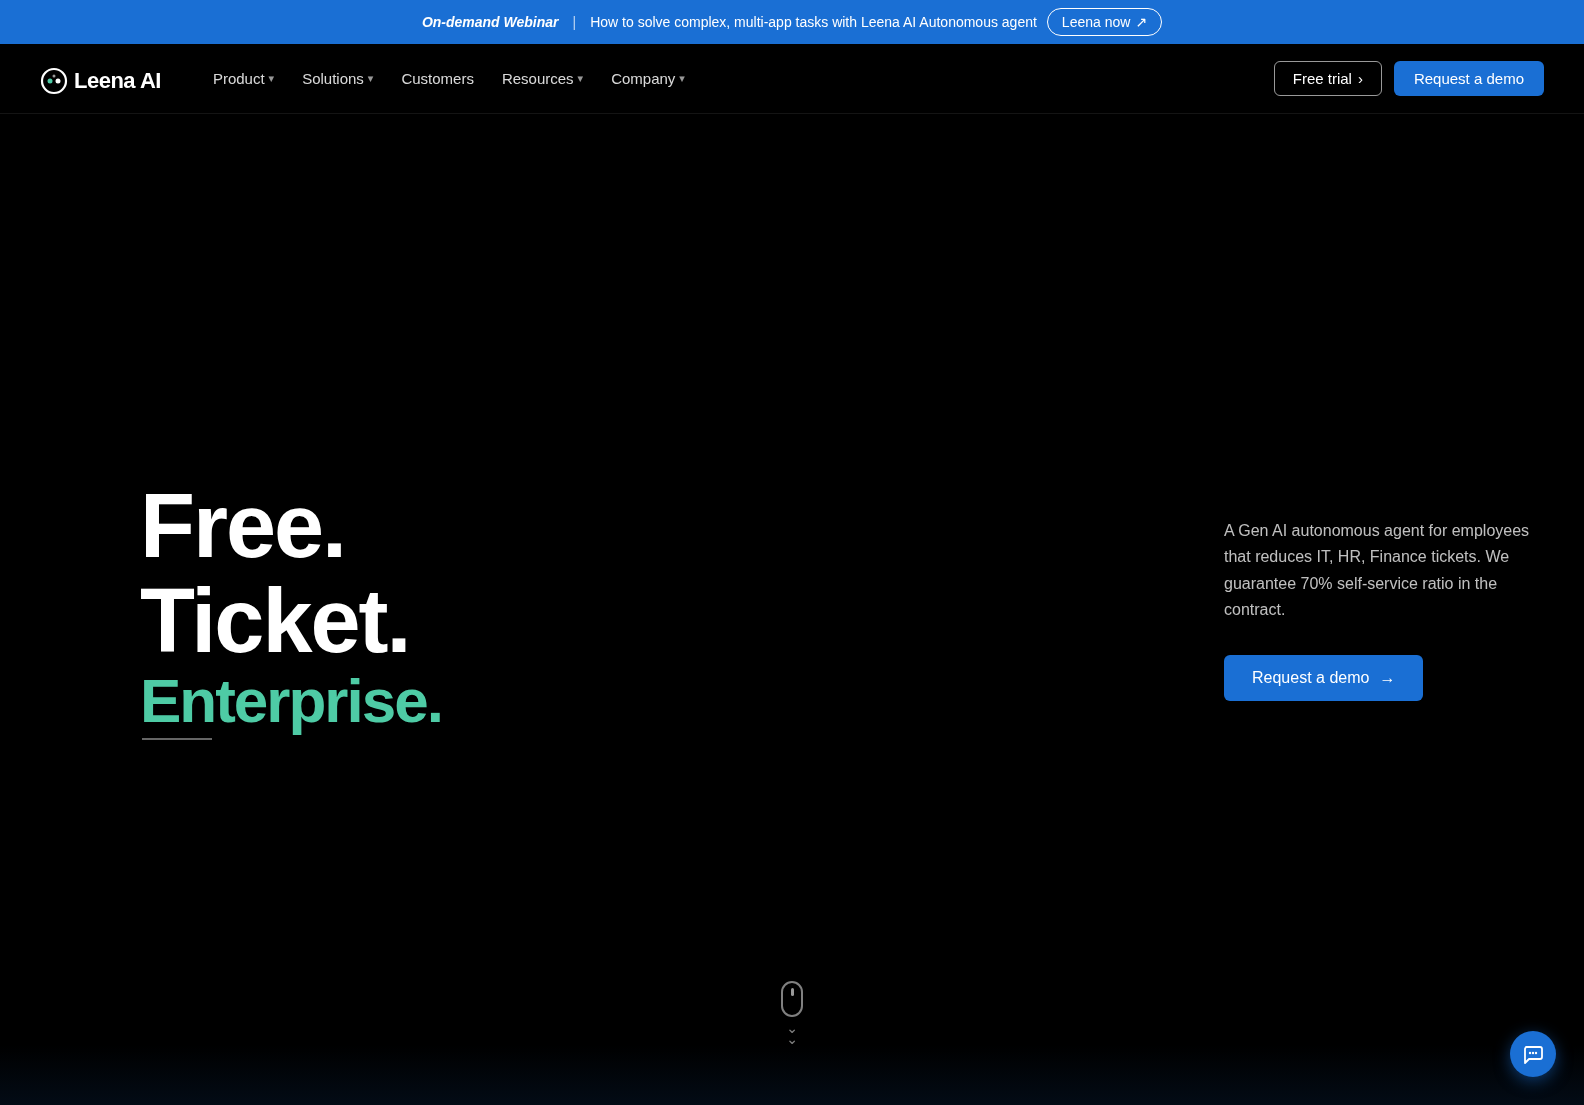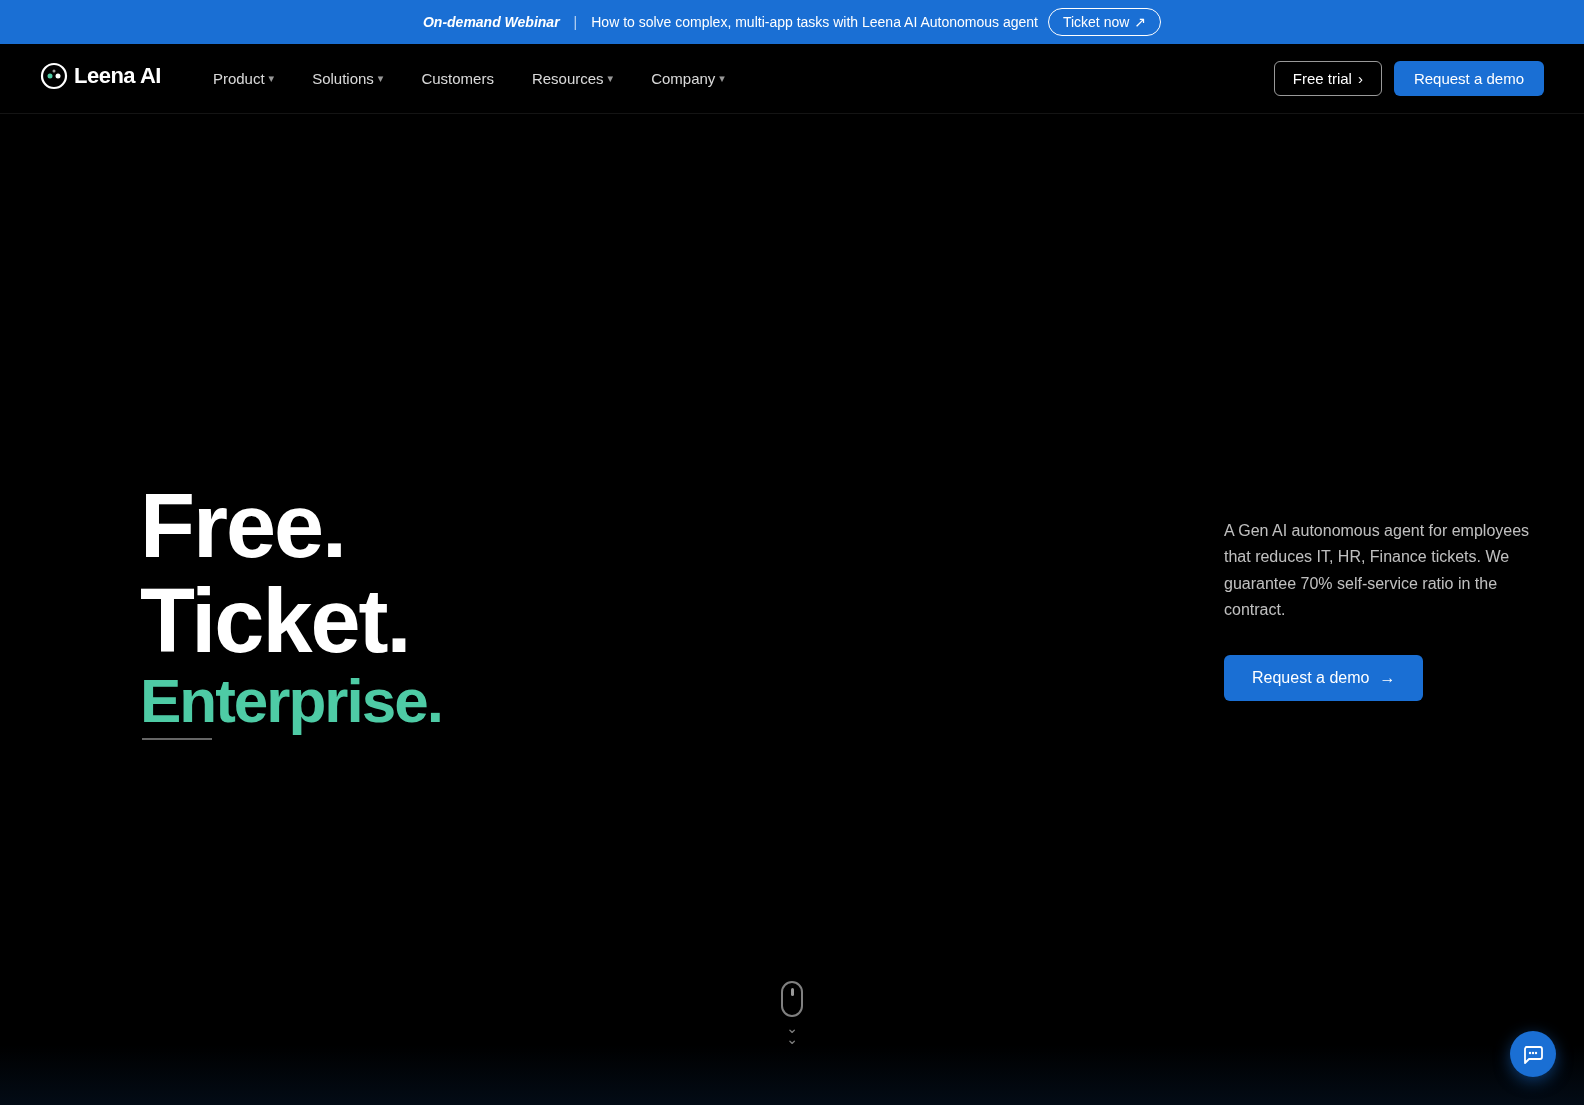--- a/index.html
+++ b/index.html
@@ -41,21 +41,21 @@
       display: flex;
       align-items: center;
       justify-content: space-between;
       height: 70px;
       position: sticky;
       top: 0;
       z-index: 100;
     }
     .navbar-left {
       display: flex;
-      align-items: flex-start;
+      align-items: flex-end;
       gap: 40px;
     }
     .logo {
       display: flex;
       align-items: center;
       gap: 6px;
       text-decoration: none;
     }
     .logo-text {
       font-size: 22px;
@@ -63,21 +63,21 @@
       color: #fff;
       letter-spacing: -0.5px;
     }
     .logo-icon {
       width: 28px;
       height: 28px;
     }
     .nav-links {
       display: flex;
       align-items: center;
-      gap: 14px;
+      gap: 4px;
       list-style: none;
     }
     .nav-links li a, .nav-links li button {
       color: rgba(255,255,255,0.85);
       text-decoration: none;
       font-size: 15px;
       padding: 8px 12px;
       border-radius: 6px;
       display: flex;
       align-items: center;
@@ -255,21 +255,21 @@
     }
   </style>
 </head>
 <body>
 
 <div class="announcement-bar">
   <span class="webinar-label">On-demand Webinar</span>
   <span class="separator">|</span>
   <span>How to solve complex, multi-app tasks with Leena AI Autonomous agent</span>
   <button class="watch-now-btn">
-    <span>Ticket now</span>
+    <span>Leena now</span>
     <span>↗</span>
   </button>
 </div>
 
 <nav class="navbar">
   <div class="navbar-left">
 
     <a class="logo" href="#">
       <svg class="logo-icon" viewBox="0 0 28 28" fill="none" xmlns="http://www.w3.org/2000/svg">
         <circle cx="14" cy="14" r="12" stroke="white" stroke-width="2.2"></circle>

